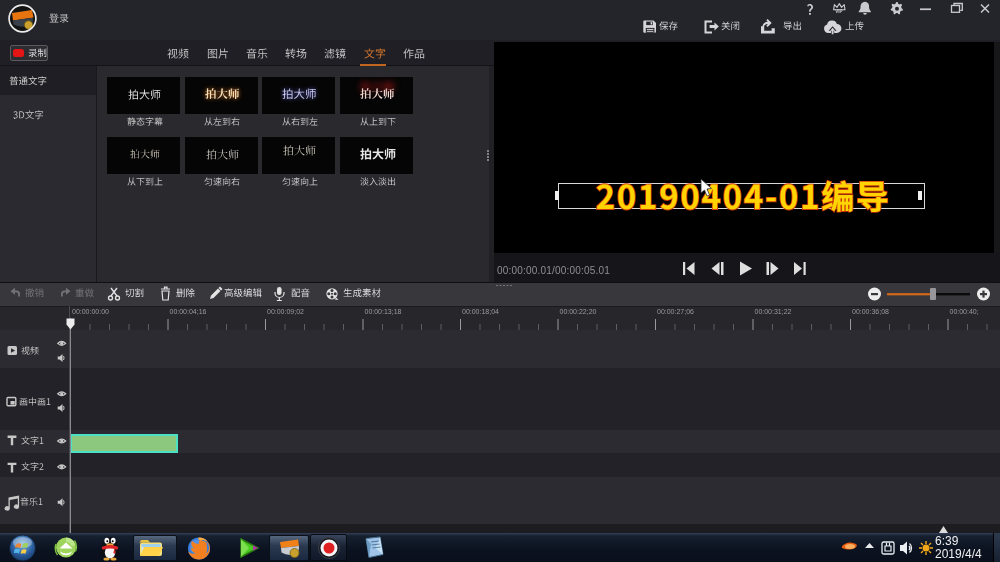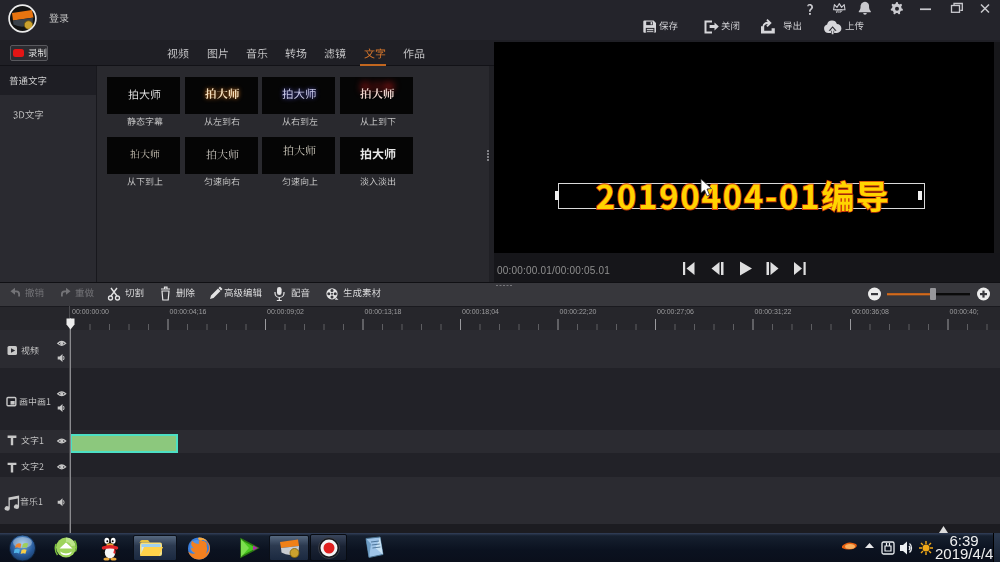--- a/index.html
+++ b/index.html
@@ -579,14 +579,14 @@
         <rect x="42" y="4" width="12" height="12" rx="1.5" fill="none" stroke="#eceff2" stroke-width="1.3"></rect>
         <path d="M45 8 v5 h6 v-5 Z M46.5 8 v-3 m3 3 v-3" stroke="#eceff2" stroke-width="1.2" fill="none"></path>
       </g>
 <path d="M60 7 h3 l4-3.5 v13 L63 13 h-3 Z" fill="#eceff2"></path>
 <path d="M69.5 5.5 a6 6 0 0 1 0 9 M69 8 a3 3 0 0 1 0 4" stroke="#eceff2" stroke-width="1.3" fill="none"></path>
 <g fill="#f0a818">
         <circle cx="86" cy="10" r="3.5"></circle>
         <path d="M86 3 v3 M86 14 v3 M79 10 h3 M90 10 h3 M81 5 l2 2 M89 13 l2 2 M91 5 l-2 2 M83 13 l-2 2" stroke="#f0a818" stroke-width="1.4"></path>
       </g>
 </svg>
-<div class="abs" style="left:935px;top:535px;width:58px;height:26px;color:#f0f0f0;font-size:15px;text-align:center;line-height:12.5px">6:39<br>2019/4/4</div>
+<div class="abs" style="left:935px;top:535px;width:58px;height:26px;color:#f0f0f0;font-size:12px;line-height:12.5px">6:39<br>2019/4/4</div>
 <div class="abs" style="left:993px;top:533px;width:7px;height:29px;background:linear-gradient(#2c3a50,#16202f);border-left:1px solid #000"></div>
 </div>
 </body></html>

